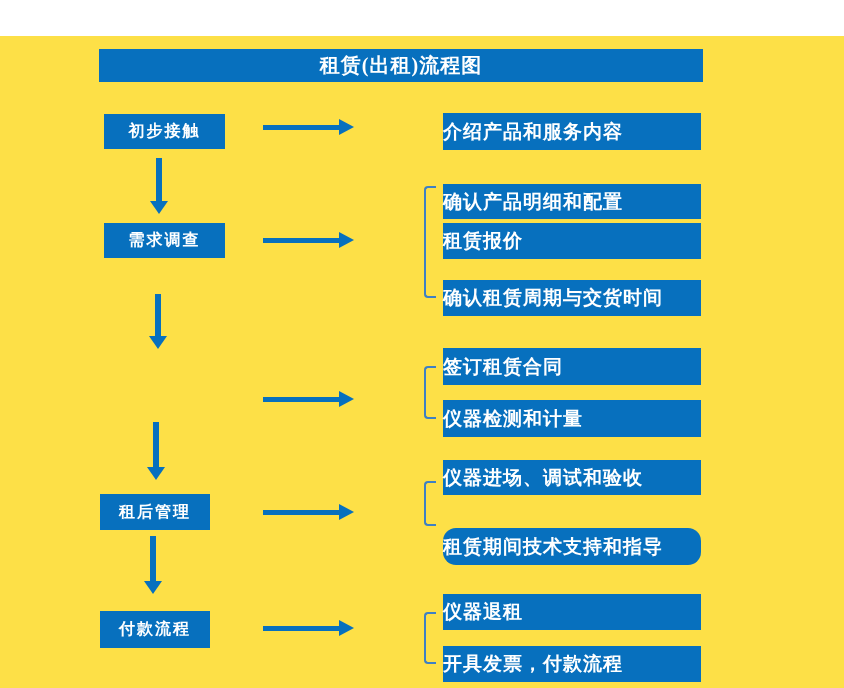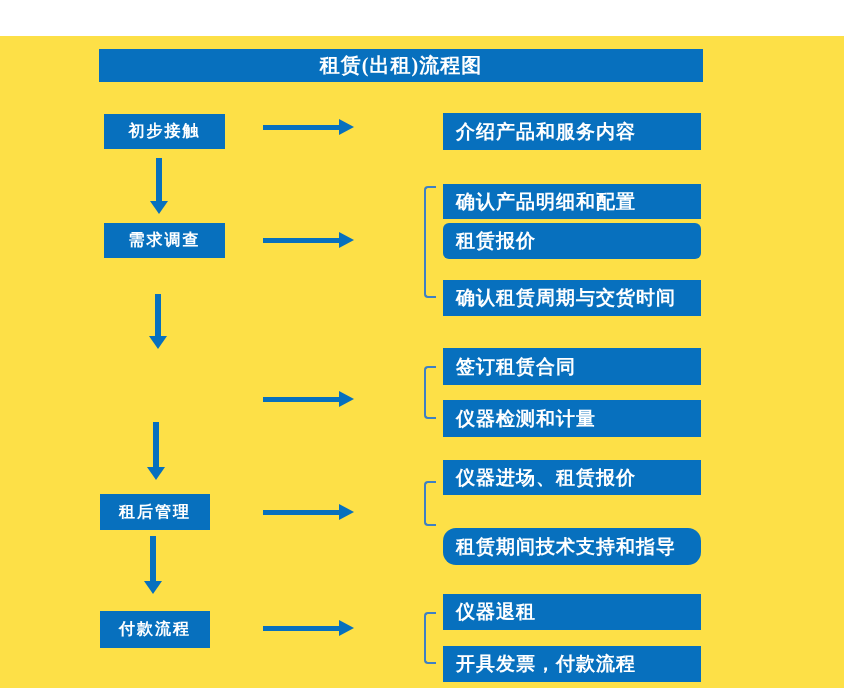--- a/index.html
+++ b/index.html
@@ -33,21 +33,20 @@
     display:flex;align-items:center;
     box-sizing:border-box;
   }
   .stage{
     justify-content:center;
     font-size:16px;letter-spacing:2px;
   }
   .detail{
     left:443px;width:258px;
     justify-content:flex-start;
-    padding-left:13px;
     font-size:19px;letter-spacing:1px;
   }
   
   .h-arrow{position:absolute;left:263px;width:91px;height:16px;}
   .h-arrow .shaft{position:absolute;left:0;top:6px;width:76px;height:5px;background:var(--primary);}
   .h-arrow .head{
     position:absolute;right:0;top:0;width:0;height:0;
     border-top:8px solid transparent;border-bottom:8px solid transparent;
     border-left:15px solid var(--primary);
   }
@@ -122,25 +121,25 @@
     </div>
 
   <div class="bracket" style="top:150px;height:112px;"></div>
   <div class="bracket" style="top:330px;height:53px;"></div>
   <div class="bracket" style="top:445px;height:45px;"></div>
   <div class="bracket" style="top:576px;height:52px;"></div>
 
   <div class="box detail" style="top:77px;height:37px;">介绍产品和服务内容</div>
 
   <div class="box detail" style="top:148px;height:35px;">确认产品明细和配置</div>
-  <div class="box detail" style="top:187px;height:36px;border-radius:6px;">租赁报价</div>
+  <div class="box detail" style="top:187px;height:36px;">租赁报价</div>
   <div class="box detail" style="top:244px;height:36px;">确认租赁周期与交货时间</div>
 
   <div class="box detail" style="top:312px;height:37px;">签订租赁合同</div>
   <div class="box detail" style="top:364px;height:37px;">仪器检测和计量</div>
 
-  <div class="box detail" style="top:424px;height:35px;">仪器进场、租赁报价</div>
+  <div class="box detail" style="top:424px;height:35px;">仪器进场、调试和验收</div>
   <div class="box detail" style="top:492px;height:37px;border-radius:13px;">租赁期间技术支持和指导</div>
 
   <div class="box detail" style="top:558px;height:36px;">仪器退租</div>
   <div class="box detail" style="top:610px;height:36px;">开具发票，付款流程</div>
 
 </div>
 
 </body></html>

